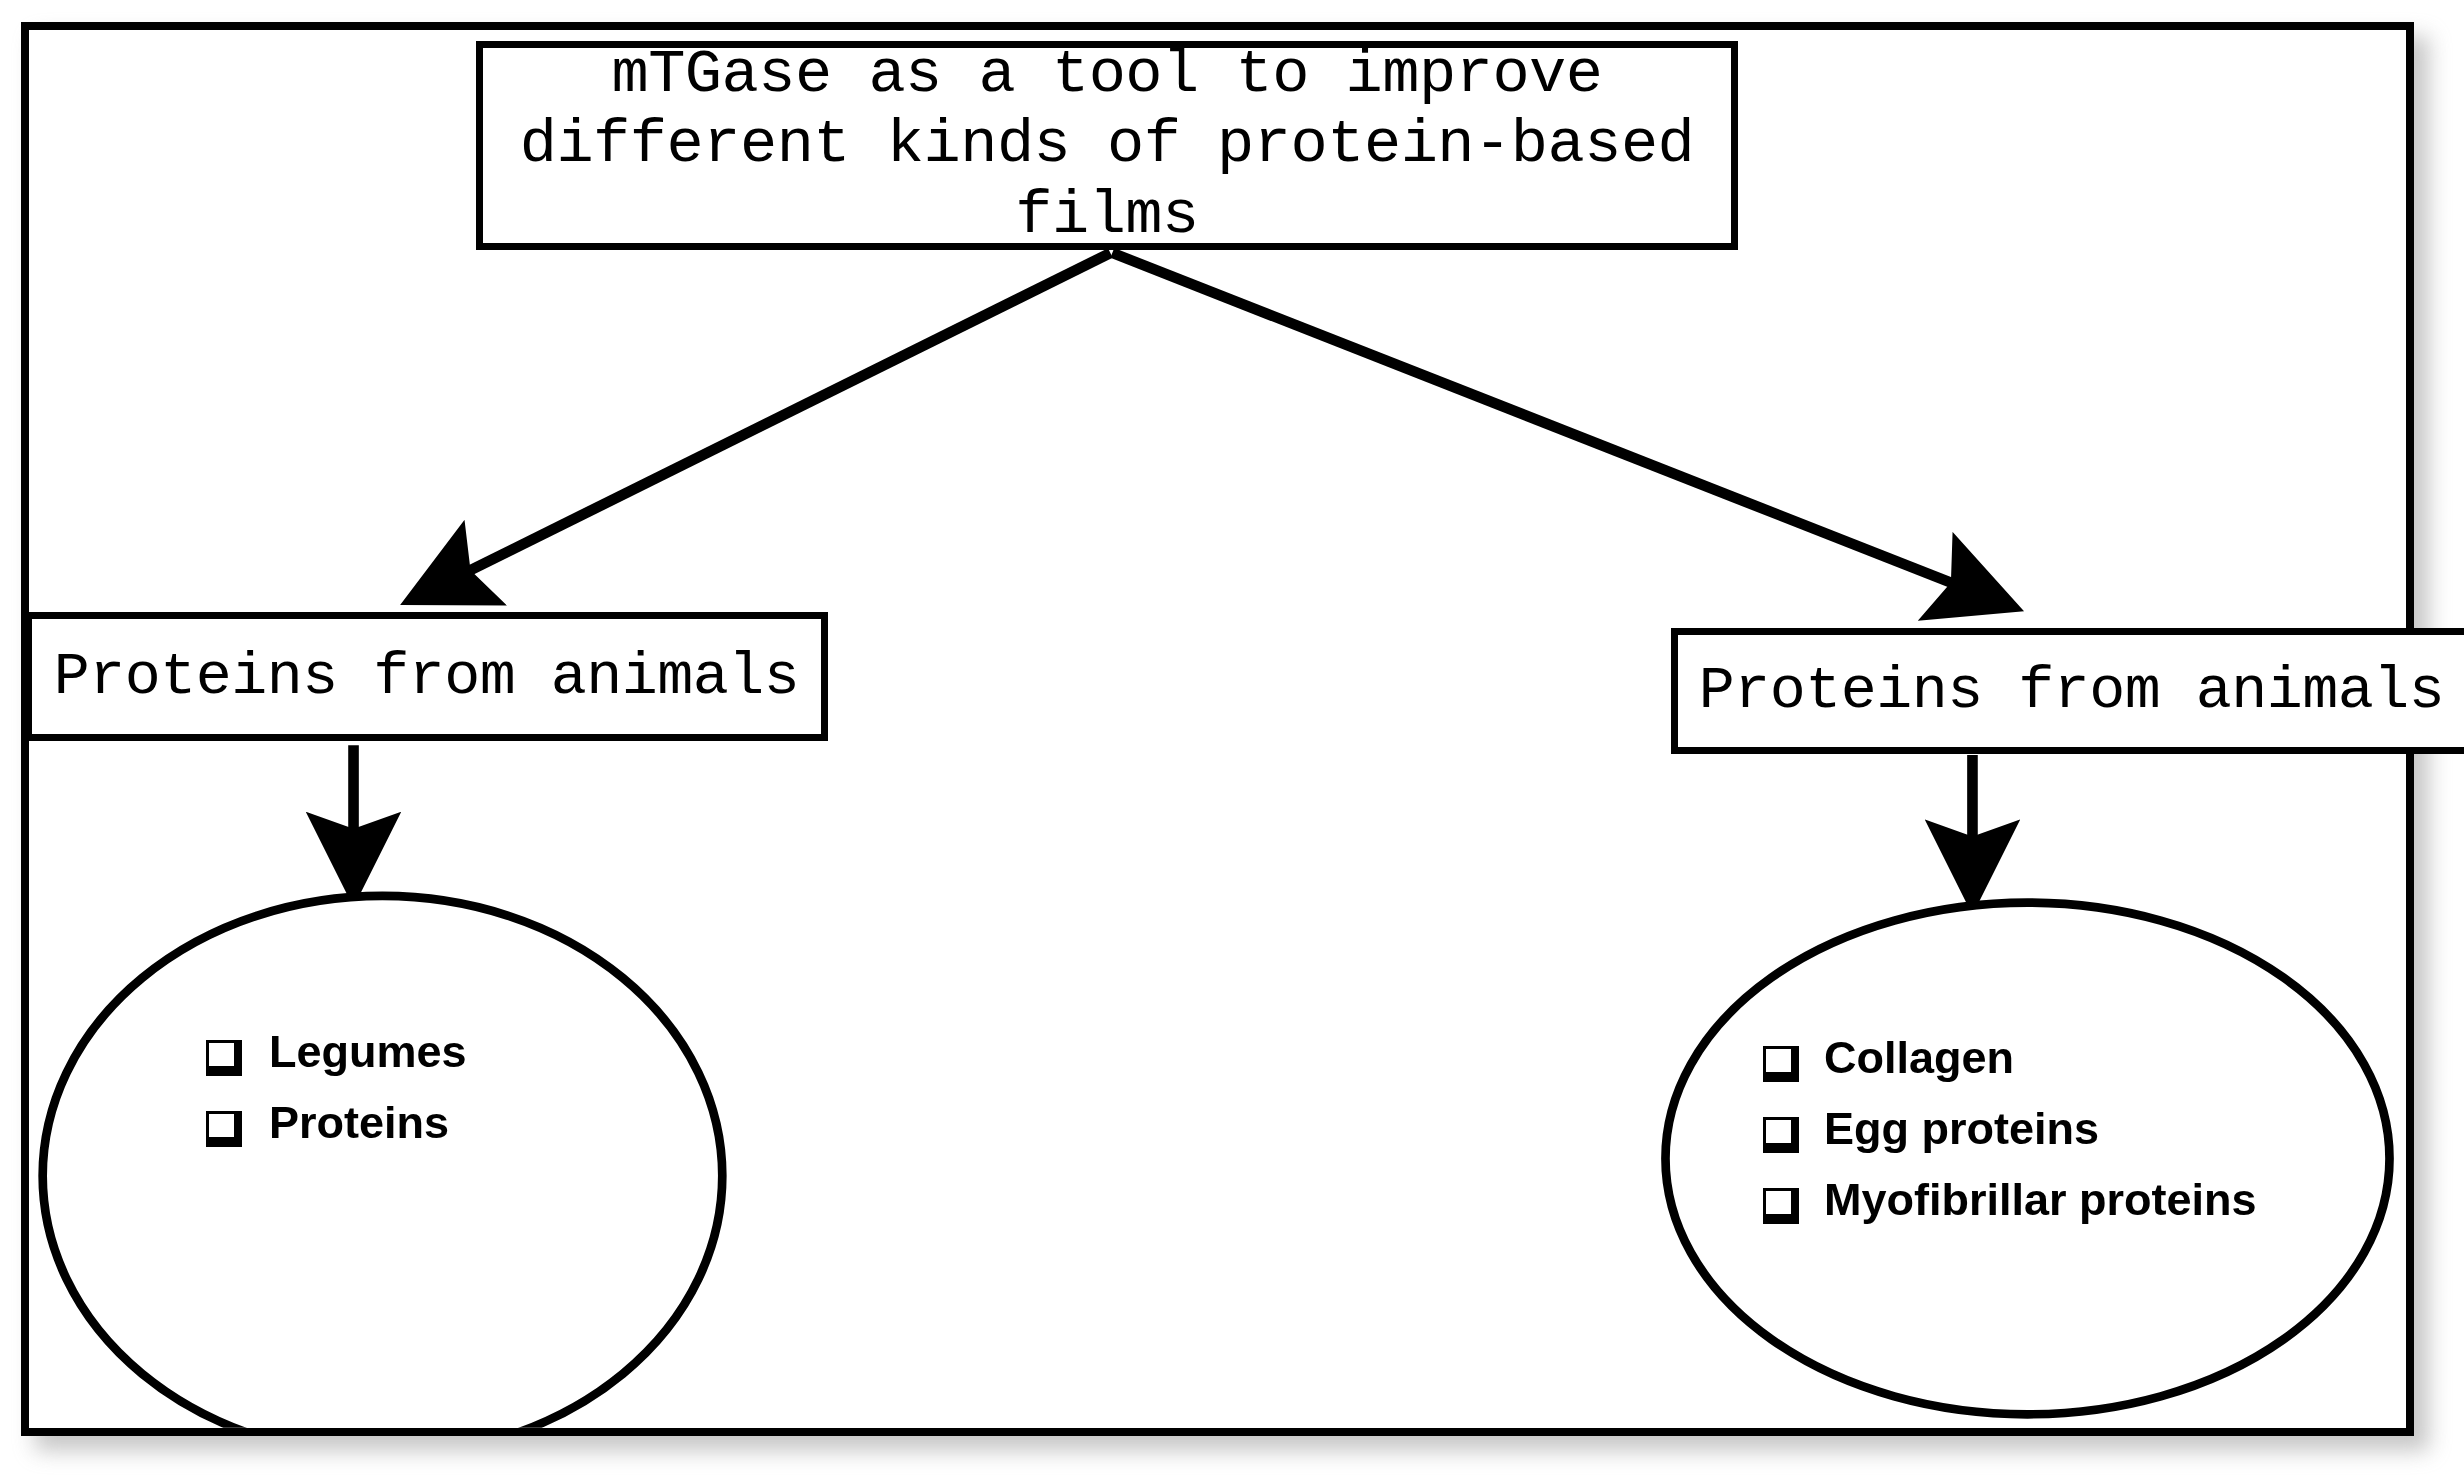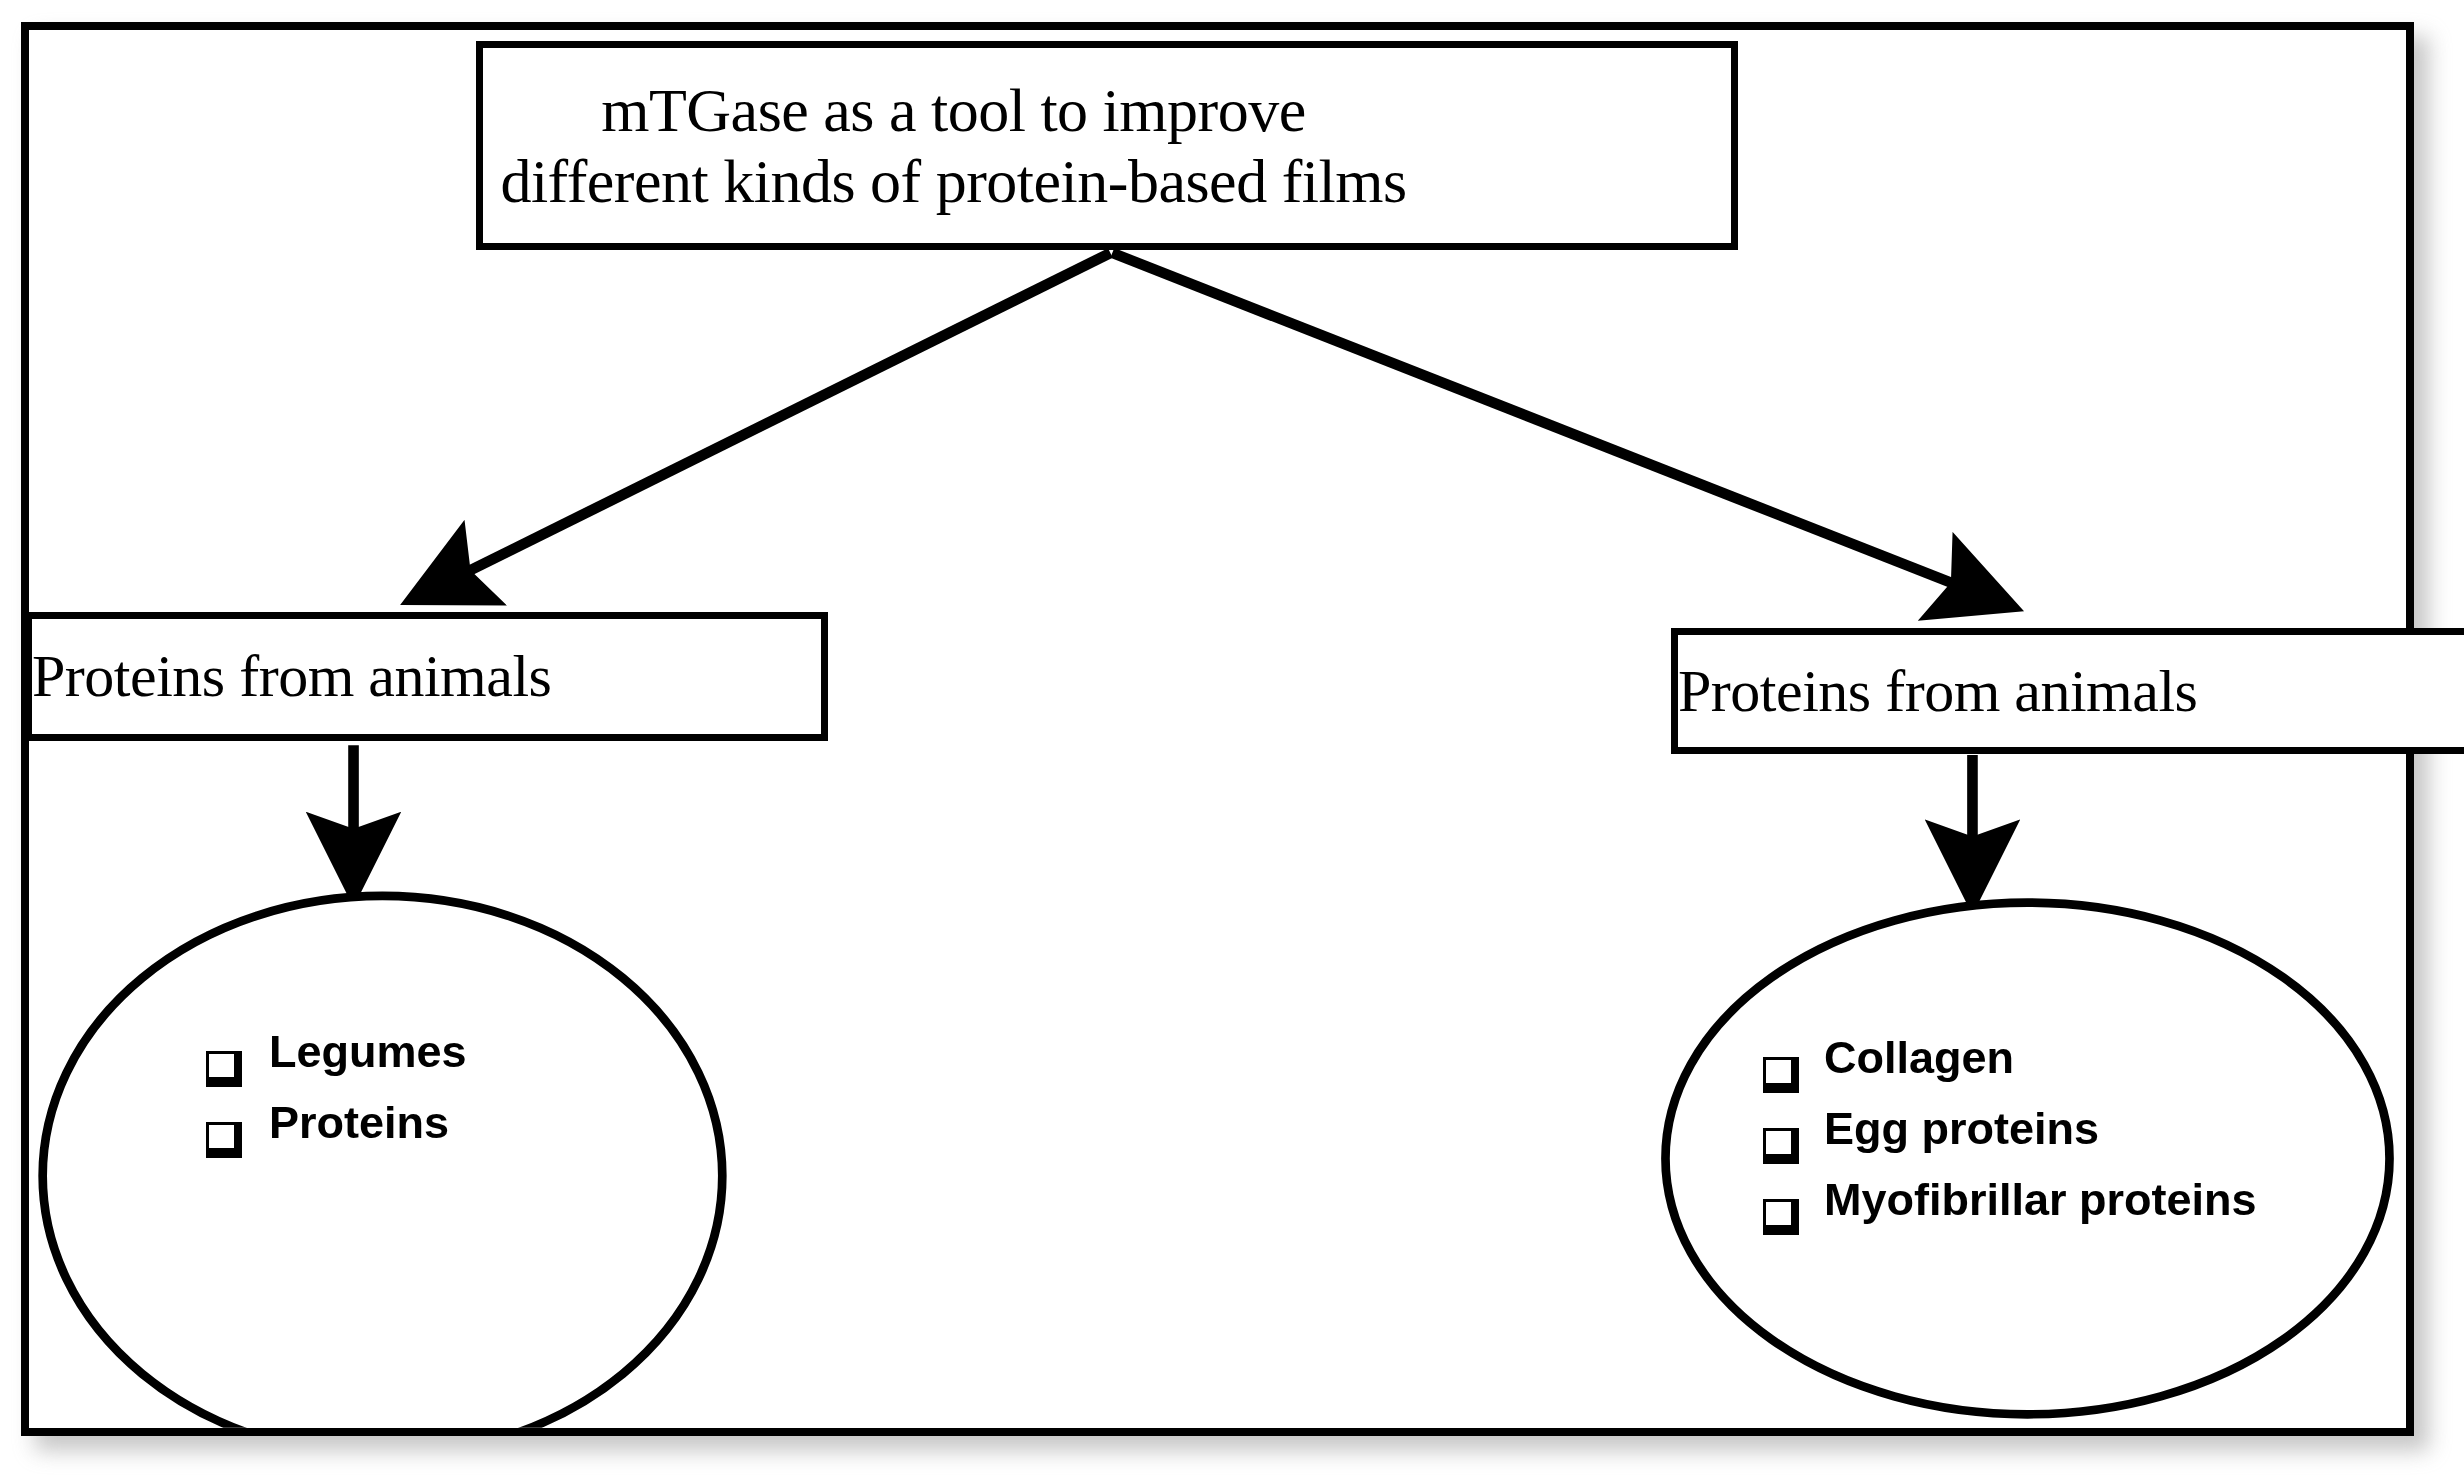--- a/index.html
+++ b/index.html
@@ -53,23 +53,24 @@
   }
 
   
   .node-box {
     position: absolute;
     background: #ffffff;
     border: 7.7px solid #000000;
     box-sizing: border-box;
     display: flex;
     align-items: center;
+    justify-content: center;
     text-align: center;
     color: #000000;
-    font-family: Liberation Serif, serif;
+    font-family: Liberation Mono, monospace;
   }
 
   #title-box {
     left: 476px;
     top: 41px;
     width: 1262px;
     height: 209px;
     font-size: 62px;
     line-height: 1.14;
     font-weight: 400;
@@ -103,21 +104,21 @@
     position: absolute;
     list-style: none;
     margin: 0;
     padding: 0;
     color: #000000;
     font-weight: bold;
     font-family: "Liberation Sans", sans-serif;
   }
   .bullet-list li {
     display: flex;
-    align-items: flex-end;
+    align-items: center;
     white-space: nowrap;
   }
   .cb {
     position: relative;
     display: inline-block;
     flex: 0 0 auto;
   }
   
   .cb i {
     display: block;

